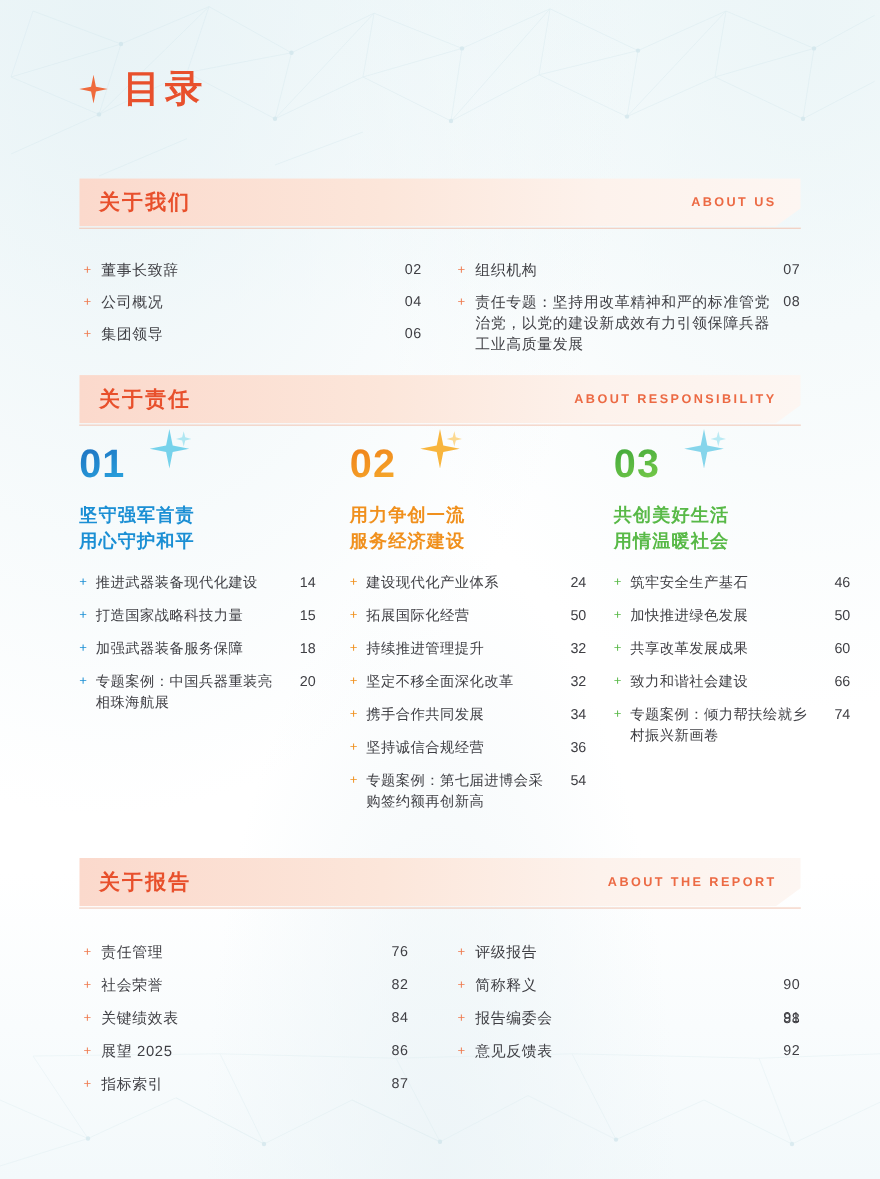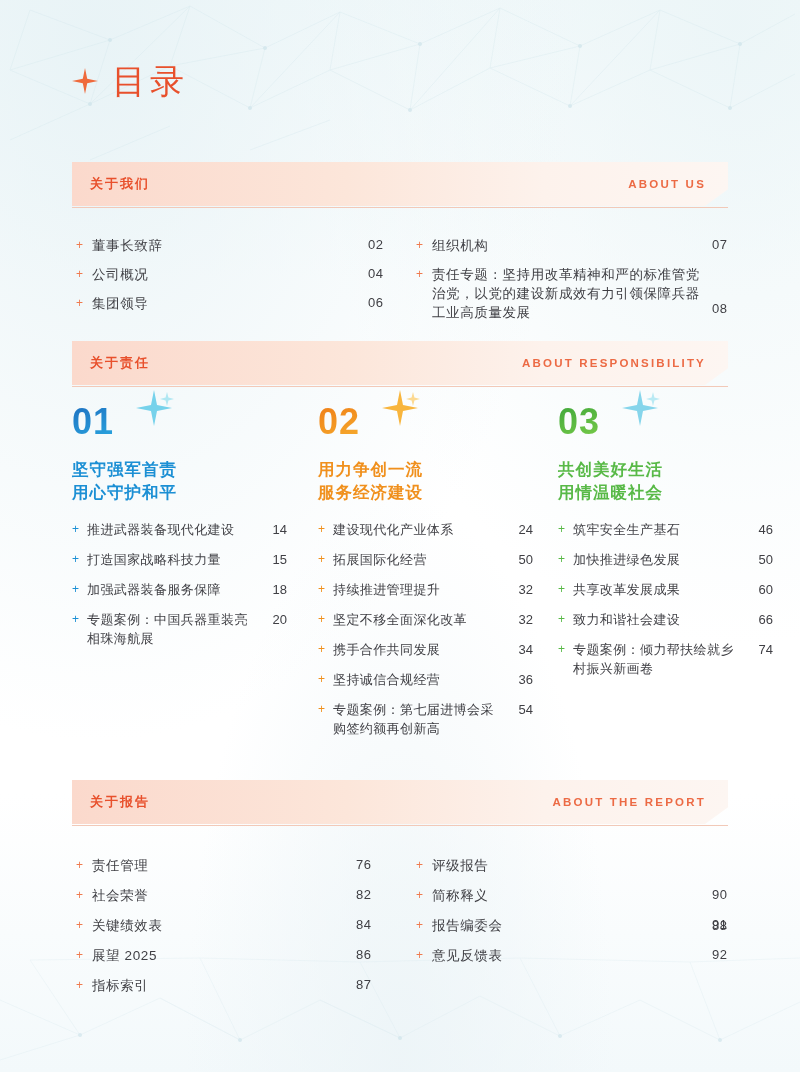--- a/index.html
+++ b/index.html
@@ -41,39 +41,39 @@
     gap: 14px;
   }
   .title-spark {
     width: 26px;
     height: 26px;
     position: relative;
   }
   .title-spark svg { display: block; }
   .title-text {
     font-size: 34px;
-    font-weight: normal;
+    font-weight: bold;
     color: #e8502c;
     letter-spacing: 4px;
     line-height: 1;
   }
 
   
   .sec-bar {
     position: absolute;
     left: 72px;
     width: 656px;
     height: 44px;
     background: linear-gradient(90deg, #fbd9cc 0%, #fce6da 42%, #fdf2ec 72%, #fdf6f2 100%);
     display: flex;
     align-items: center;
     clip-path: polygon(0 0, 100% 0, 100% 62%, 96.5% 100%, 0 100%);
   }
   .sec-bar .cn {
-    font-size: 13px;
+    font-size: 19px;
     font-weight: bold;
     color: #e8502c;
     letter-spacing: 2px;
     margin-left: 18px;
   }
   .sec-bar .en {
     margin-left: auto;
     margin-right: 22px;
     font-size: 11.5px;
     color: #ec6a44;
@@ -267,21 +267,21 @@
   </div>
 
   <div class="toc-entry" style="left:416px; top:236px; width:320px;">
     <span class="plus">+</span>
     <span class="label">组织机构</span>
     <span class="pg" style="left:296px; top:1px;">07</span>
   </div>
   <div class="toc-entry" style="left:416px; top:265px; width:320px;">
     <span class="plus">+</span>
     <span class="label" style="display:block; width:270px;">责任专题：坚持用改革精神和严的标准管党治党，以党的建设新成效有力引领保障兵器工业高质量发展</span>
-    <span class="pg" style="left:296px; top:1px;margin-top:35px;">08</span>
+    <span class="pg" style="left:296px; top:1px;">08</span>
   </div>
 
   <div class="sec-bar" style="top:341px;">
     <span class="cn">关于责任</span>
     <span class="en">ABOUT RESPONSIBILITY</span>
   </div>
   <div class="sec-underline" style="top:386px;"></div>
 
   <div class="chapter" style="left:72px;">
     <div class="chap-num num1">01</div>

